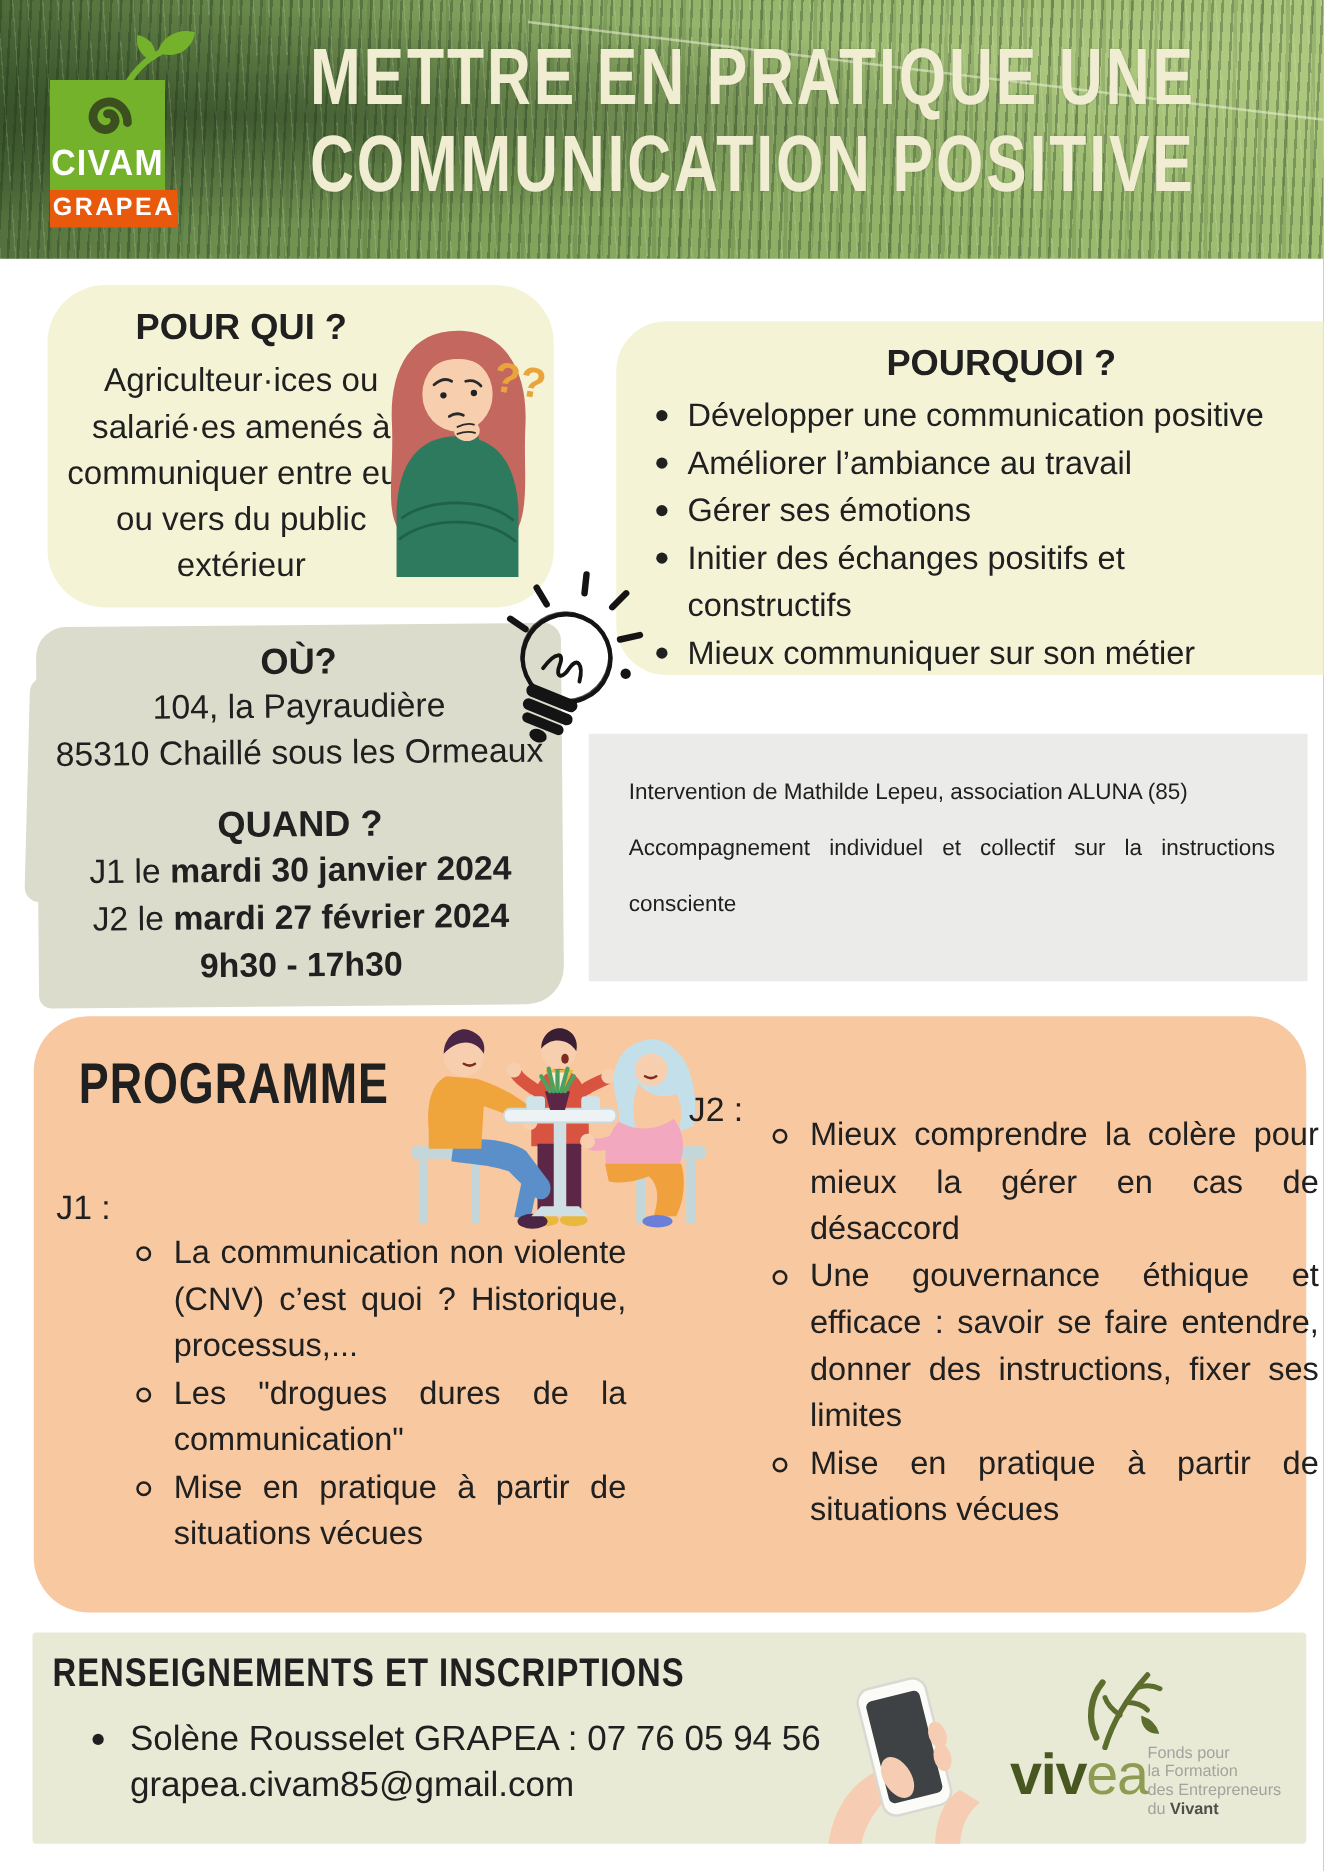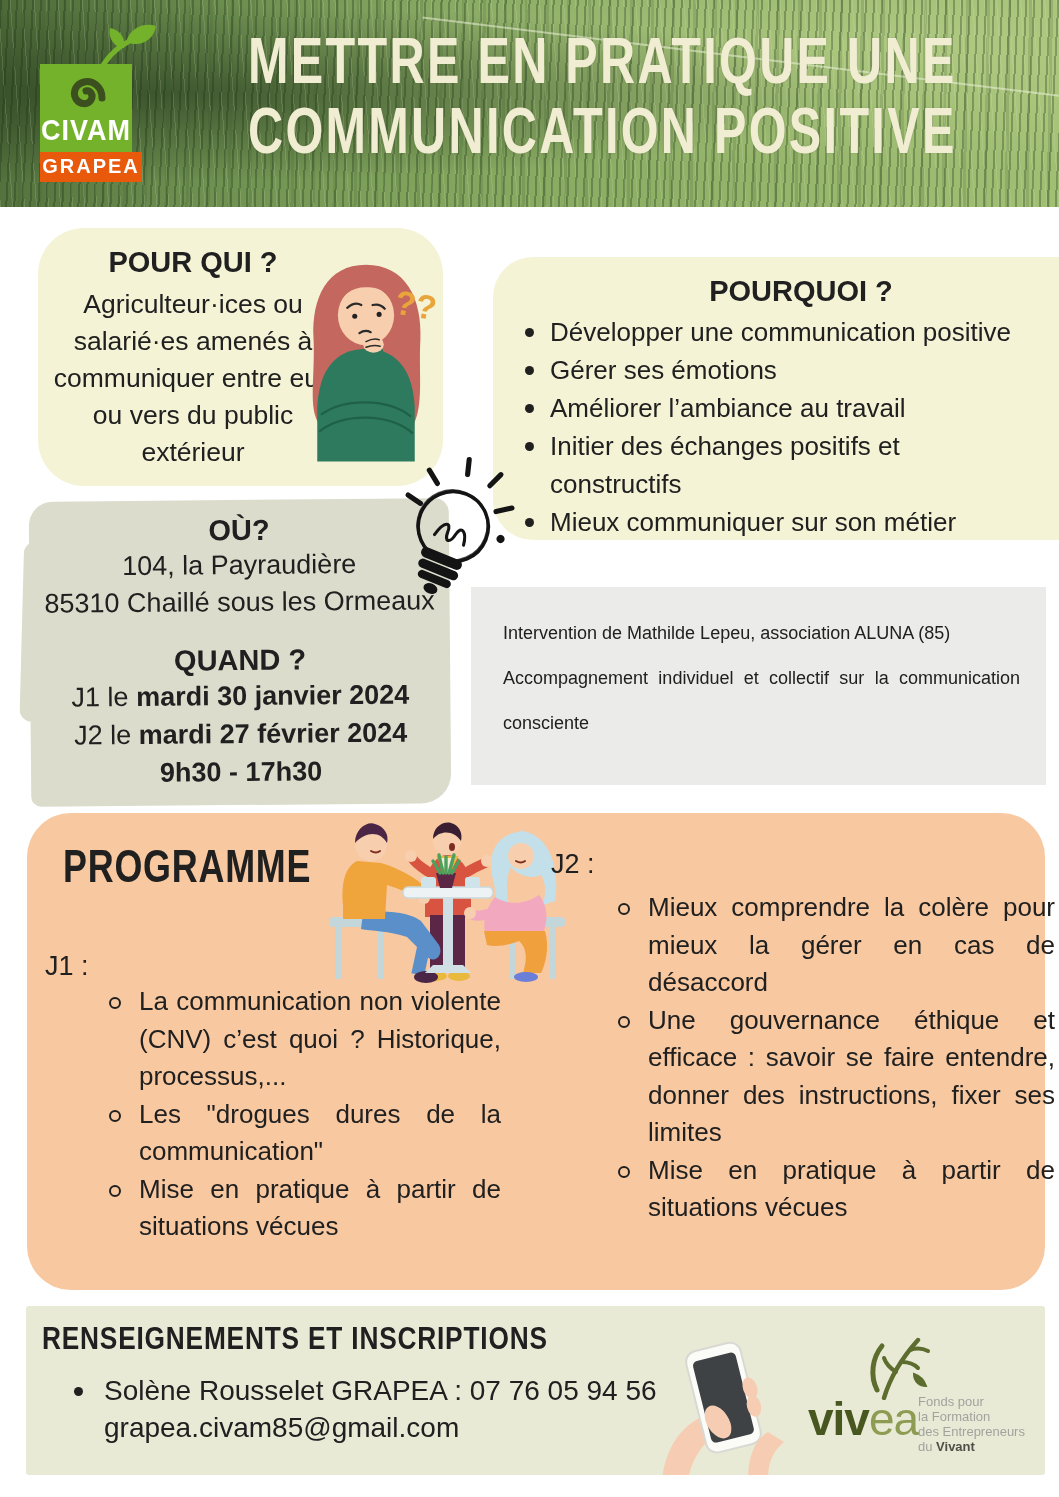--- a/index.html
+++ b/index.html
@@ -79,21 +79,21 @@
     background:#ebebe9; padding:24px 26px 0 32px; }
   .greybox p { font-size:18px; line-height:45px; text-align:justify; }
   
   .programme { position:absolute; left:27px; top:813px; width:1018px; height:477px;
     background:#f8c8a0; border-radius:44px; }
   .prog-heading { position:absolute; left:36px; top:26px; }
   .prog-heading .line { display:inline-block; transform:scaleX(.78); transform-origin:left center;
     font-size:46px; font-weight:bold; letter-spacing:1px; white-space:nowrap; }
   .people { position:absolute; left:300px; top:6px; }
   .day-label { position:absolute; font-size:27px; }
-  .j2-label { left:524px; top:36px; }
+  .j2-label { left:524px; top:60px; }
   .j1-label { left:18px; top:138px; }
   .prog-list { position:absolute; list-style:none; }
   .j2-list { left:583px; top:76px; width:448px; }
   .j1-list { left:74px; top:170px; width:402px; }
   .prog-list li { position:relative; padding-left:38px; font-size:26px; line-height:37.5px;
     text-align:justify; }
   .j1-list li { width:400px; }
   .j2-list li { width:445px; }
   .prog-list li::before { content:""; position:absolute; left:8px; top:14px;
     width:8px; height:8px; border-radius:50%; border:2.2px solid #202020; background:none; }
@@ -168,22 +168,22 @@
       <path d="M32 168 C56 150 104 150 128 170" fill="none" stroke="#1f6049" stroke-width="2.4"></path>
       <path d="M30 186 C56 166 104 166 130 188" fill="none" stroke="#1f6049" stroke-width="2.4"></path>
     </svg>
     <div class="qmarks">??</div>
   </div>
 
   <div class="cream-box pourquoi">
     <div class="heading">POURQUOI ?</div>
     <ul>
       <li>Développer une communication positive</li>
+      <li>Améliorer l’ambiance au travail</li>
       <li>Gérer ses émotions</li>
-      <li>Améliorer l’ambiance au travail</li>
       <li>Initier des échanges positifs et constructifs</li>
       <li>Mieux communiquer sur son métier</li>
     </ul>
   </div>
 
   <div class="brush">
     <div class="ou-block">
       <div class="heading">OÙ?</div>
       <div class="addr">104, la Payraudière</div>
       <div class="addr">85310 Chaillé sous les Ormeaux</div>
@@ -209,21 +209,21 @@
       <path d="M46 92 C50 76 57 74 57 85 C57 95 63 95 65 84 C67 74 74 77 76 91" stroke-width="3"></path>
       <line x1="45" y1="111" x2="77" y2="111" stroke-width="10"></line>
       <line x1="46" y1="122" x2="78" y2="122" stroke-width="9"></line>
       <line x1="49" y1="132" x2="75" y2="132" stroke-width="8"></line>
       <ellipse cx="62" cy="142" rx="7" ry="5" fill="#141414" stroke="none"></ellipse>
     </g>
   </svg>
 
   <div class="greybox">
     <p>Intervention de Mathilde Lepeu, association ALUNA (85)</p>
-    <p>Accompagnement individuel et collectif sur la communication consciente</p>
+    <p>Accompagnement individuel et collectif sur la instructions consciente</p>
   </div>
 
   <div class="programme">
     <div class="prog-heading">
       <span class="line">PROGRAMME</span>
     </div>
 
     <svg class="people" width="240" height="165" viewBox="0 0 240 165">
 
       <rect x="2" y="98" width="64" height="10" rx="4" fill="#c3d7da"></rect>

